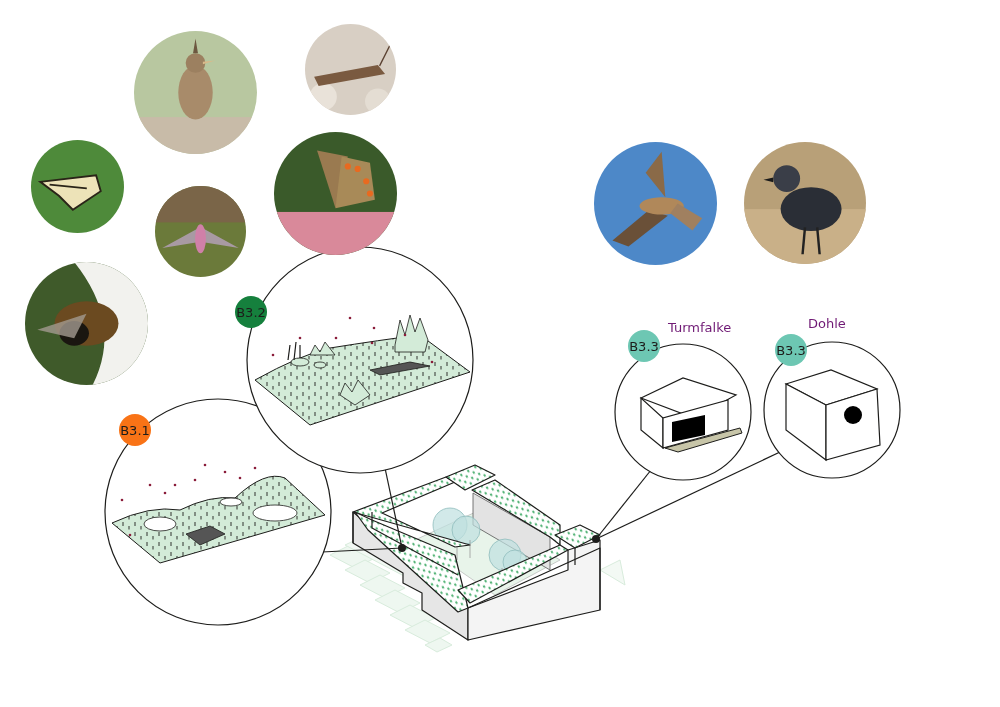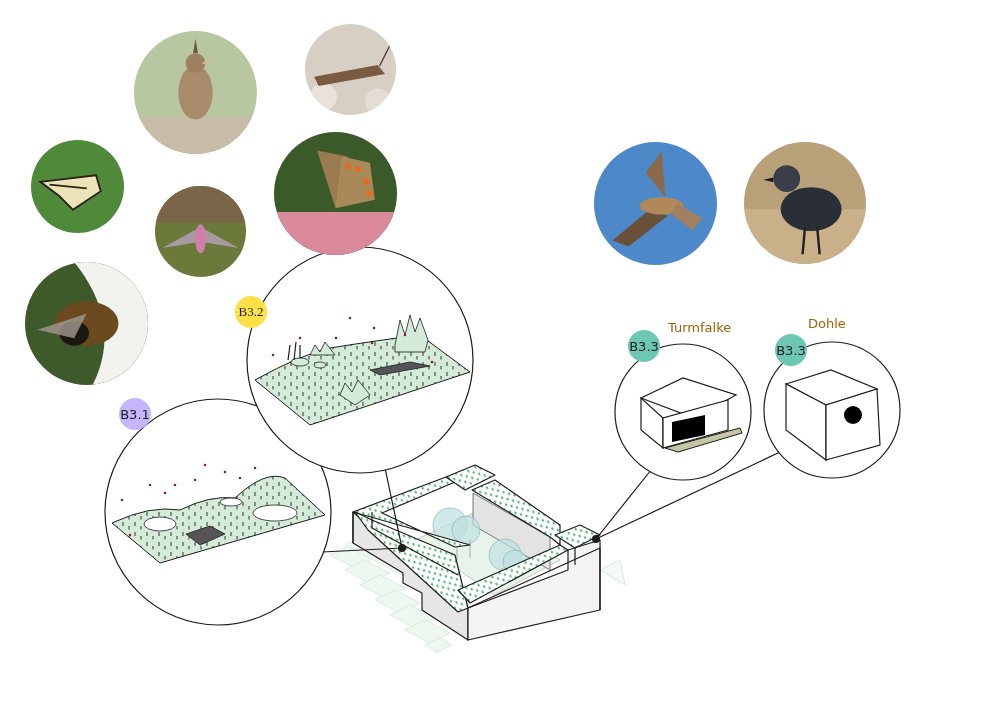--- a/index.html
+++ b/index.html
@@ -1,21 +1,21 @@
 <!DOCTYPE html>
 <html><head>
 <meta charset="utf-8">
 <style>
   html, body { margin: 0; padding: 0; background: #ffffff; }
   body { width: 1000px; height: 707px; position: relative; overflow: hidden; font-family: "DejaVu Sans", sans-serif; }
   #stage { position: absolute; left: 0; top: 0; width: 1000px; height: 707px; }
   .photo { position: absolute; border-radius: 50%; overflow: hidden; }
   .photo svg { width: 100%; height: 100%; display: block; }
   .badge { position: absolute; width: 32px; height: 32px; border-radius: 50%; display: flex; align-items: center; justify-content: center; font-size: 13px; color: #1d1d1b; font-family: "DejaVu Sans", sans-serif; }
-  .label { position: absolute; font-size: 13px; color: #a16207; font-family: "DejaVu Sans", sans-serif; }
+  .label { position: absolute; font-size: 13px; color: #701a75; font-family: "DejaVu Sans", sans-serif; }
 </style>
 </head>
 <body>
 
 <div id="stage">
 
   <svg id="main-svg" width="1000" height="707" viewBox="0 0 1000 707" style="position:absolute;left:0;top:0;">
     <defs>
       <pattern id="greenroof" width="8" height="8" patternUnits="userSpaceOnUse" patternTransform="rotate(-30)">
         <rect width="8" height="8" fill="#ffffff"></rect>
@@ -221,21 +221,21 @@
         <rect width="100" height="100" fill="#b8a078"></rect>
         <rect y="55" width="100" height="45" fill="#c9b088"></rect>
         <ellipse cx="55" cy="55" rx="25" ry="18" fill="#2a2e36"></ellipse>
         <circle cx="35" cy="30" r="11" fill="#3a3e48"></circle>
         <path d="M24 29 L16 31 L24 33 Z" fill="#1a1a1a"></path>
         <line x1="50" y1="70" x2="48" y2="92" stroke="#222" stroke-width="2"></line>
         <line x1="60" y1="70" x2="62" y2="92" stroke="#222" stroke-width="2"></line>
       </svg>
   </div>
 
-  <div class="badge" style="left:119px;top:398px;background:#c4b5fd;">B3.1</div>
-  <div class="badge" style="left:235px;top:296px;background:#fde047;font-family:Liberation Serif, serif;">B3.2</div>
+  <div class="badge" style="left:119px;top:414px;background:#f97316;">B3.1</div>
+  <div class="badge" style="left:235px;top:296px;background:#15803d;">B3.2</div>
   <div class="badge" style="left:628px;top:330px;background:#6dc7b3;">B3.3</div>
   <div class="badge" style="left:775px;top:334px;background:#6dc7b3;">B3.3</div>
 
   <div class="label" style="left:668px;top:320px;">Turmfalke</div>
   <div class="label" style="left:808px;top:316px;">Dohle</div>
 
 </div>
 
 </body></html>

